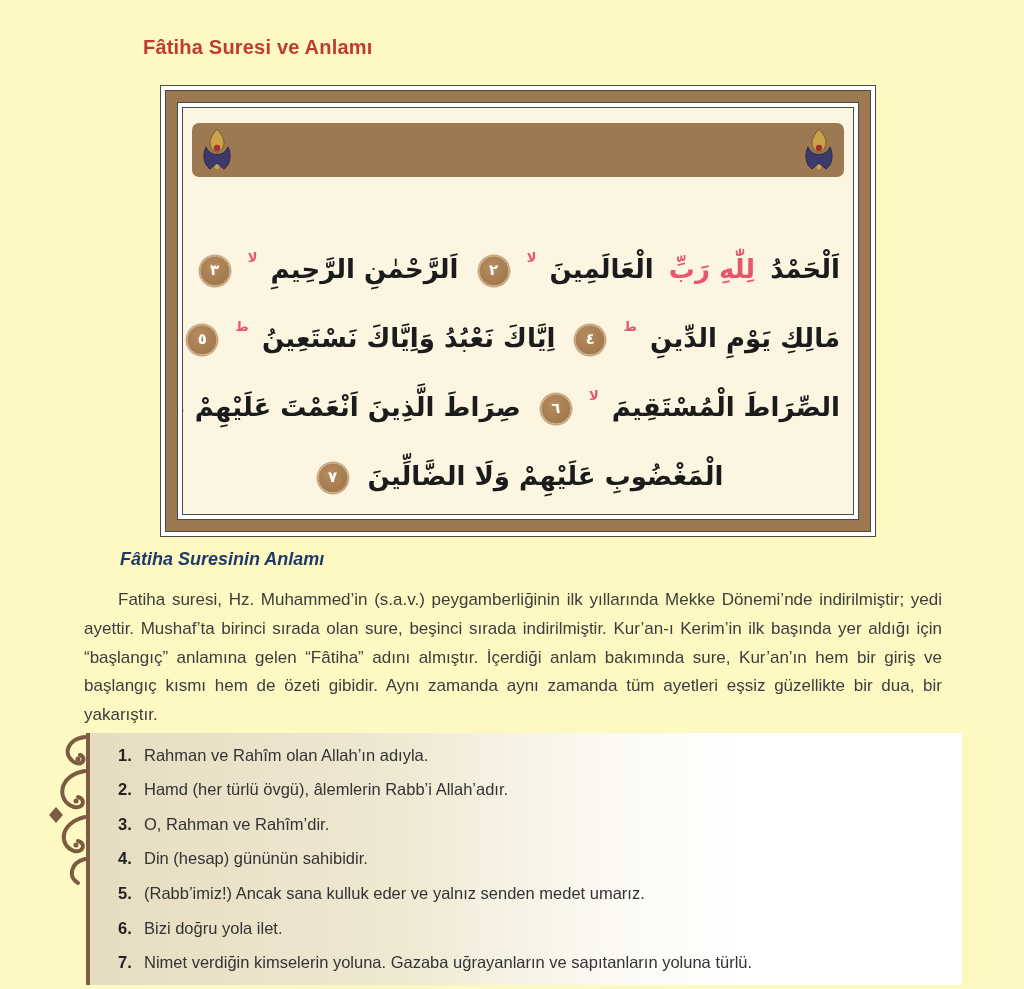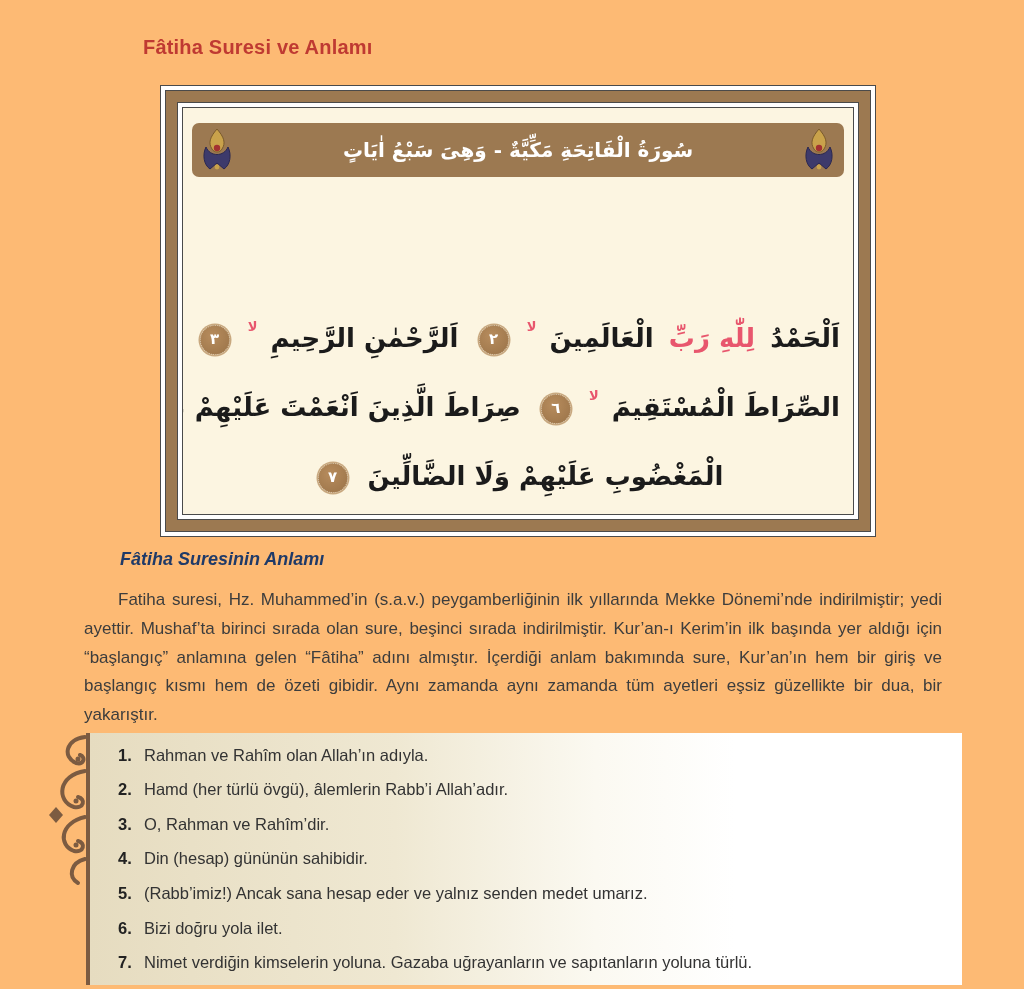--- a/index.html
+++ b/index.html
@@ -1,18 +1,18 @@
 <!DOCTYPE html>
 <html><head>
 <meta charset="utf-8">
 <style>
   * { margin:0; padding:0; box-sizing:border-box; }
   html,body { width:1024px; height:989px; background:#ffffff; overflow:hidden;
               font-family:"Liberation Sans", sans-serif; }
-  .page { position:relative; width:1024px; height:989px; background:#fdba74; }
+  .page { position:relative; width:1024px; height:989px; background:#fef9c3; }
 
   
   .main-title { position:absolute; left:143px; top:36px;
     font-size:20px; font-weight:bold; color:#bf3a32; letter-spacing:0.2px; }
 
   
   .frame-outer { position:absolute; left:160px; top:85px; width:716px; height:452px;
     border:1px solid #4a4a4a; background:#ffffff; padding:4px; }
   .frame-band { width:100%; height:100%; border:1px solid #4a4a4a;
     background:#9c7951; padding:11px; }
@@ -79,40 +79,48 @@
       <div class="frame-white">
         <div class="frame-content">
 
           <div class="sura-banner">
             <svg class="banner-ornament left" viewBox="0 0 34 46">
               <path d="M17 2 C10 10 8 16 12 22 C14 26 20 26 22 22 C26 16 24 10 17 2 Z" fill="#c9a24b" stroke="#7a5a2c" stroke-width="1"></path>
               <path d="M6 20 C2 28 4 38 10 42 L17 36 L24 42 C30 38 32 28 28 20 C24 30 10 30 6 20 Z" fill="#3d3a6b" stroke="#2a2750" stroke-width="1"></path>
               <circle cx="17" cy="21" r="3.2" fill="#a33131"></circle>
               <circle cx="17" cy="40" r="2.4" fill="#c9a24b"></circle>
             </svg>
-            <div class="sura-banner-text">سُورَةُ الْفَاتِحَةِ مَكِّيَّةٌ - وَهِىَ سَبْعُ اٰيَاتٍ</div>
             <svg class="banner-ornament right" viewBox="0 0 34 46">
               <path d="M17 2 C10 10 8 16 12 22 C14 26 20 26 22 22 C26 16 24 10 17 2 Z" fill="#c9a24b" stroke="#7a5a2c" stroke-width="1"></path>
               <path d="M6 20 C2 28 4 38 10 42 L17 36 L24 42 C30 38 32 28 28 20 C24 30 10 30 6 20 Z" fill="#3d3a6b" stroke="#2a2750" stroke-width="1"></path>
               <circle cx="17" cy="21" r="3.2" fill="#a33131"></circle>
               <circle cx="17" cy="40" r="2.4" fill="#c9a24b"></circle>
             </svg>
           </div>
 
 
           <div class="quran-lines">
             <div class="quran-line">
               <span class="q-seg">اَلْحَمْدُ</span>
               <span class="q-seg q-pink">لِلّٰهِ رَبِّ</span>
               <span class="q-seg">الْعَالَمِينَ</span>
               <span class="q-pause">لا</span>
               <span class="q-marker">٢</span>
               <span class="q-seg">اَلرَّحْمٰنِ الرَّحِيمِ</span>
               <span class="q-pause">لا</span>
               <span class="q-marker">٣</span>
+            </div>
+            <div class="quran-line">
+              <span class="q-seg">مَالِكِ يَوْمِ الدِّينِ</span>
+              <span class="q-pause">ط</span>
+              <span class="q-marker">٤</span>
+              <span class="q-seg">اِيَّاكَ نَعْبُدُ وَاِيَّاكَ نَسْتَعِينُ</span>
+              <span class="q-pause">ط</span>
+              <span class="q-marker">٥</span>
+              
             </div>
             <div class="quran-line">
               <span class="q-seg">الصِّرَاطَ الْمُسْتَقِيمَ</span>
               <span class="q-pause">لا</span>
               <span class="q-marker">٦</span>
               <span class="q-seg">صِرَاطَ الَّذِينَ اَنْعَمْتَ عَلَيْهِمْ غَيْرِ</span>
               
             </div>
             <div class="quran-line">
               <span class="q-seg">الْمَغْضُوبِ عَلَيْهِمْ وَلَا الضَّالِّينَ</span>
@@ -153,21 +161,21 @@
     <div class="list-row">
       <span class="list-num">3.</span>
       <span class="list-text">O, Rahman ve Rahîm’dir.</span>
     </div>
     <div class="list-row">
       <span class="list-num">4.</span>
       <span class="list-text">Din (hesap) gününün sahibidir.</span>
     </div>
     <div class="list-row">
       <span class="list-num">5.</span>
-      <span class="list-text">(Rabb’imiz!) Ancak sana hesap eder ve yalnız senden medet umarız.</span>
+      <span class="list-text">(Rabb’imiz!) Ancak sana kulluk eder ve yalnız senden medet umarız.</span>
     </div>
     <div class="list-row">
       <span class="list-num">6.</span>
       <span class="list-text">Bizi doğru yola ilet.</span>
     </div>
     <div class="list-row">
       <span class="list-num">7.</span>
       <span class="list-text">Nimet verdiğin kimselerin yoluna. Gazaba uğrayanların ve sapıtanların yoluna türlü.</span>
     </div>
   </div>

